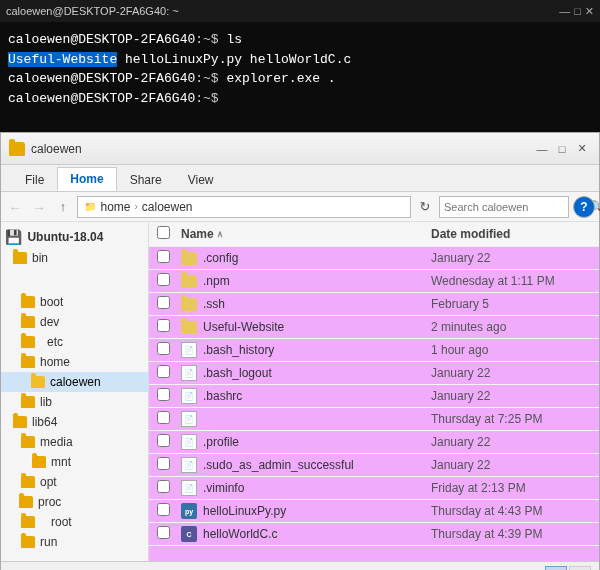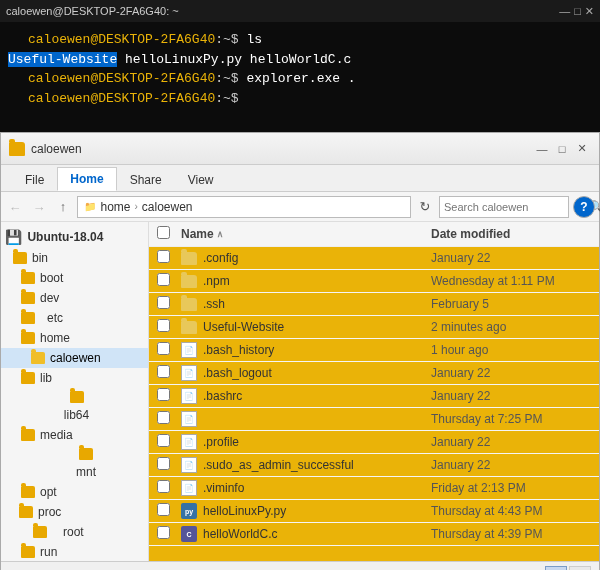--- a/index.html
+++ b/index.html
@@ -22,21 +22,21 @@
       padding: 2px 6px;
       display: flex;
       align-items: center;
       justify-content: space-between;
       height: 22px;
     }
     .terminal-titlebar .title { font-size: 11px; }
     .terminal-titlebar .win-controls { display: flex; gap: 4px; font-size: 11px; color: #aaa; }
     .terminal-content { padding: 4px 2px; }
     .term-line { line-height: 1.5; }
-    .prompt { color: #eab308; margin-left: 20px; }
+    .prompt { color: #ffffff; }
     .cmd-text { color: #fff; }
     .highlight-blue { background: #0066cc; color: #fff; }
 
     
     .explorer {
       background: #f0f0f0;
       border: 1px solid #aaa;
       height: 458px;
       display: flex;
       flex-direction: column;
@@ -167,21 +167,21 @@
     .folder-icon { width: 14px; height: 12px; background: #e8a800; border-radius: 1px 2px 1px 1px; display: inline-block; flex-shrink: 0; position: relative; }
     .folder-icon::before { content: ''; position: absolute; top: -3px; left: 0; width: 5px; height: 3px; background: #e8a800; border-radius: 2px 2px 0 0; }
     .folder-icon.selected-folder { background: #f0be28; }
     .folder-icon.selected-folder::before { background: #f0be28; }
 
     
     .file-list-area {
       flex: 1;
       overflow-y: auto;
       overflow-x: hidden;
-      background: #eab308;
+      background: #f0abfc;
     }
     .file-list-header {
       display: flex;
       align-items: center;
       padding: 4px 8px;
       border-bottom: 1px solid #eee;
       background: #f5f5f5;
       position: sticky;
       top: 0;
     }
@@ -300,21 +300,21 @@
 
     <div class="sidebar">
       <div class="sidebar-item root">
         <span style="font-size:14px;">💾</span>
         <span>Ubuntu-18.04</span>
       </div>
       <div class="sidebar-item" style="">
         <span class="folder-icon"></span>
         <span>bin</span>
       </div>
-      <div class="sidebar-item" style="padding-left:20px;">
+      <div class="sidebar-item" style="padding-left:20px;margin-top:24px;">
         <span class="folder-icon"></span>
         <span>boot</span>
       </div>
       <div class="sidebar-item" style="padding-left:20px;">
         <span class="folder-icon"></span>
         <span>dev</span>
       </div>
       <div class="sidebar-item" style="padding-left:20px;gap:12px;">
         <span class="folder-icon"></span>
         <span>etc</span>
@@ -324,41 +324,41 @@
         <span>home</span>
       </div>
       <div class="sidebar-item selected" style="padding-left:30px;">
         <span class="folder-icon selected-folder"></span>
         <span>caloewen</span>
       </div>
       <div class="sidebar-item" style="padding-left:20px;">
         <span class="folder-icon"></span>
         <span>lib</span>
       </div>
-      <div class="sidebar-item" style="flex-direction:column;">
+      <div class="sidebar-item" style="">
         <span class="folder-icon"></span>
         <span>lib64</span>
       </div>
       <div class="sidebar-item" style="padding-left:20px;">
         <span class="folder-icon"></span>
         <span>media</span>
       </div>
-      <div class="sidebar-item" style="padding-left:31px;flex-direction:column;">
+      <div class="sidebar-item" style="padding-left:31px;">
         <span class="folder-icon"></span>
         <span>mnt</span>
       </div>
       <div class="sidebar-item" style="padding-left:20px;text-align:center;">
         <span class="folder-icon"></span>
         <span>opt</span>
       </div>
       <div class="sidebar-item" style="padding-left:18px;">
         <span class="folder-icon"></span>
         <span>proc</span>
       </div>
-      <div class="sidebar-item" style="padding-left:32px;gap:16px;">
+      <div class="sidebar-item" style="padding-left:20px;gap:16px;">
         <span class="folder-icon"></span>
         <span>root</span>
       </div>
       <div class="sidebar-item" style="padding-left:20px;">
         <span class="folder-icon"></span>
         <span>run</span>
       </div>
     </div>
 
     <div class="file-list-area">

